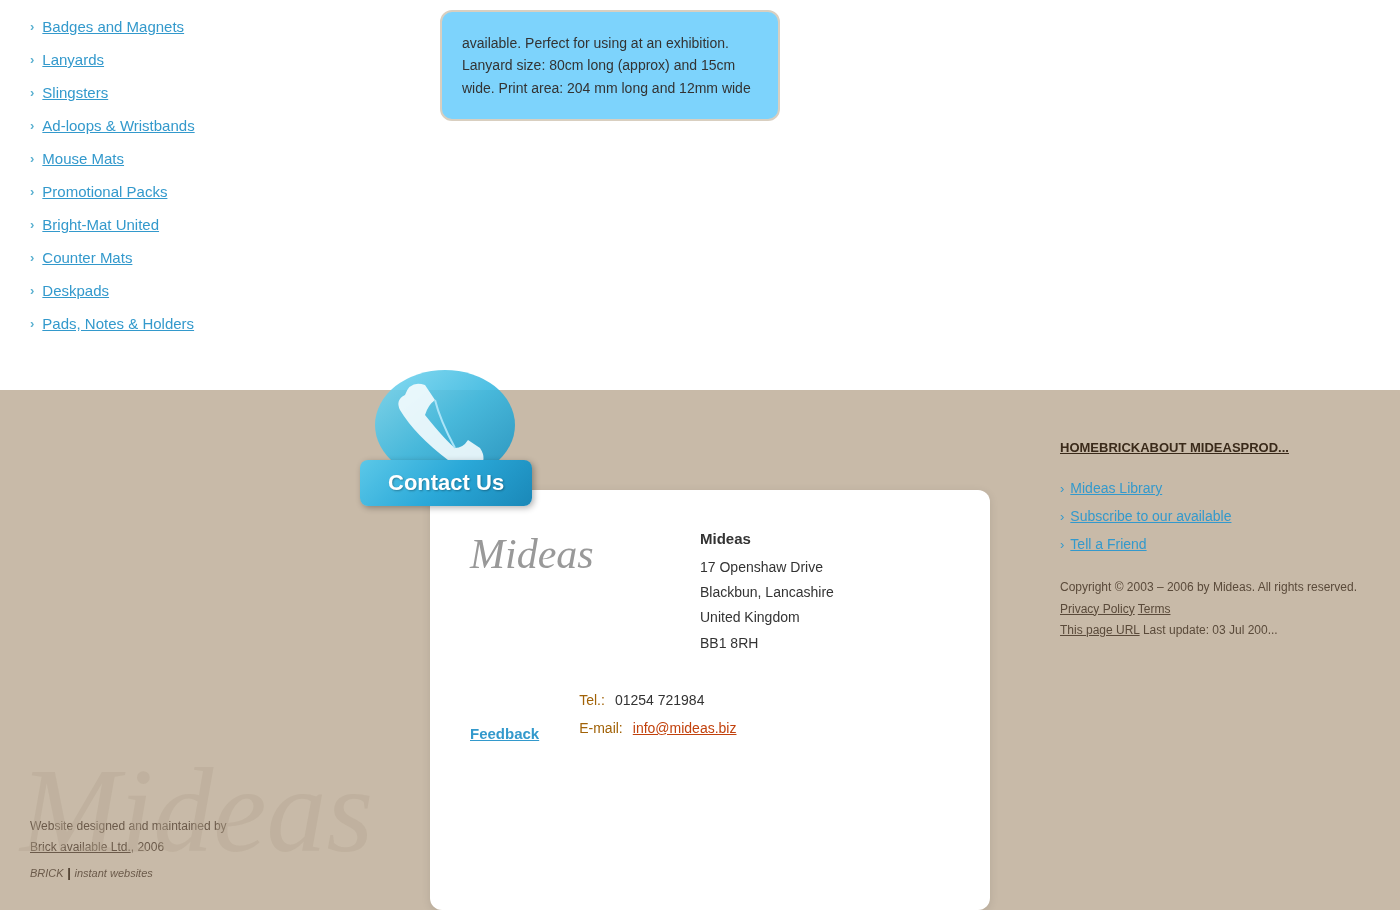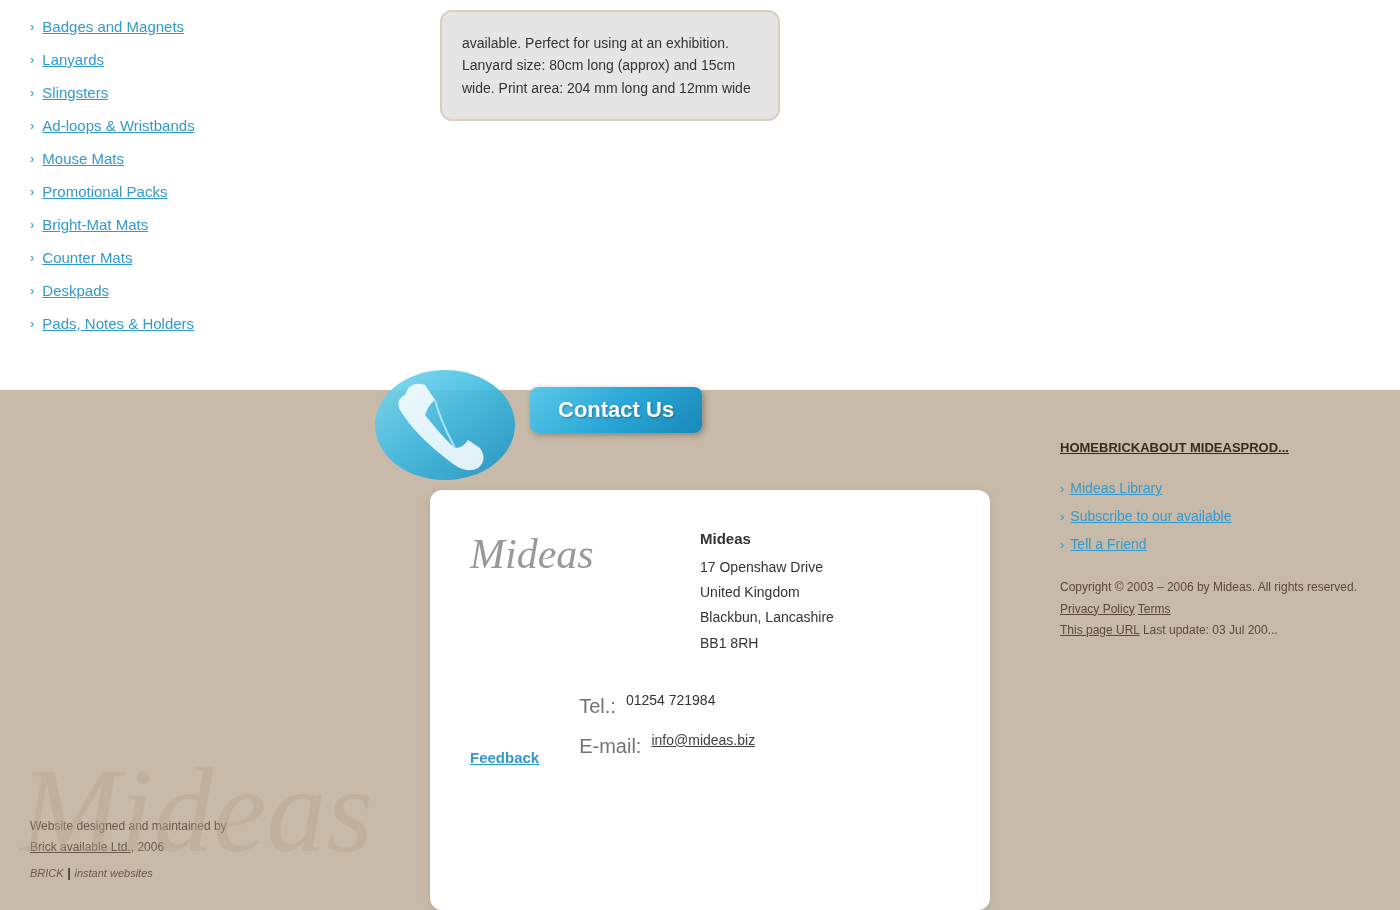--- a/index.html
+++ b/index.html
@@ -48,21 +48,21 @@
     }
 
     
     .content-area {
       flex: 1;
       padding: 10px 30px 20px 10px;
       position: relative;
     }
 
     .info-box {
-      background: #e5e5e5;
+      background: #7dd3fc;
       border: 2px solid #d9cfc0;
       border-radius: 12px;
       padding: 20px;
       max-width: 340px;
       font-size: 14px;
       color: #333;
       line-height: 1.6;
       margin-left: 10px;
     }
 
@@ -78,22 +78,22 @@
 
     
     .contact-btn-wrap {
       position: absolute;
       top: -30px;
       left: 360px;
       z-index: 10;
     }
     .contact-btn {
       display: flex;
-      flex-direction: row;
-      align-items: center;
+      flex-direction: column;
+      align-items: flex-start;
       cursor: pointer;
     }
     .phone-icon {
       width: 170px;
       height: 130px;
     }
     .contact-label {
       background: linear-gradient(135deg, #5bc8e8 0%, #2aa8d8 50%, #1a88b8 100%);
       color: white;
       font-size: 22px;
@@ -201,30 +201,30 @@
       color: #3399cc;
       text-decoration: underline;
       cursor: pointer;
     }
     .contact-details {
       font-size: 14px;
       color: #333;
       line-height: 2;
     }
     .contact-details a {
-      color: #404040;
+      color: #c2410c;
       text-decoration: underline;
     }
     .contact-row {
       display: flex;
       gap: 10px;
     }
     .contact-label-text {
-      font-size: 20px;
-      color: #737373;
+      font-size: 14px;
+      color: #a16207;
     }
 
     
     .footer-right {
       width: 360px;
       padding: 30px 20px 20px 20px;
     }
 
     .footer-nav {
       display: flex;
@@ -308,21 +308,21 @@
         <li>
           <span class="nav-arrow">›</span>
           <a href="#">Mouse Mats</a>
         </li>
         <li>
           <span class="nav-arrow">›</span>
           <a href="#">Promotional Packs</a>
         </li>
         <li>
           <span class="nav-arrow">›</span>
-          <a href="#">Bright-Mat Mats</a>
+          <a href="#">Bright-Mat United</a>
         </li>
         <li>
           <span class="nav-arrow">›</span>
           <a href="#">Counter Mats</a>
         </li>
         <li>
           <span class="nav-arrow">›</span>
           <a href="#">Deskpads</a>
         </li>
         <li>
@@ -376,22 +376,22 @@
   </div>
 
   <div class="contact-card-wrap">
     <div class="contact-card">
       <div class="card-top">
         <div class="mideas-logo-text">Mideas</div>
         <div class="company-info">
           <div class="company-name">Mideas</div>
           <div class="company-address">
             <div>17 Openshaw Drive</div>
+            <div>Blackbun, Lancashire</div>
             <div>United Kingdom</div>
-            <div>Blackbun, Lancashire</div>
             <div>BB1 8RH</div>
           </div>
         </div>
       </div>
       <div class="card-bottom">
         <div class="feedback-link">Feedback</div>
         <div class="contact-details">
           <div class="contact-row">
             <span class="contact-label-text">Tel.:</span>
             <span>01254 721984</span>

